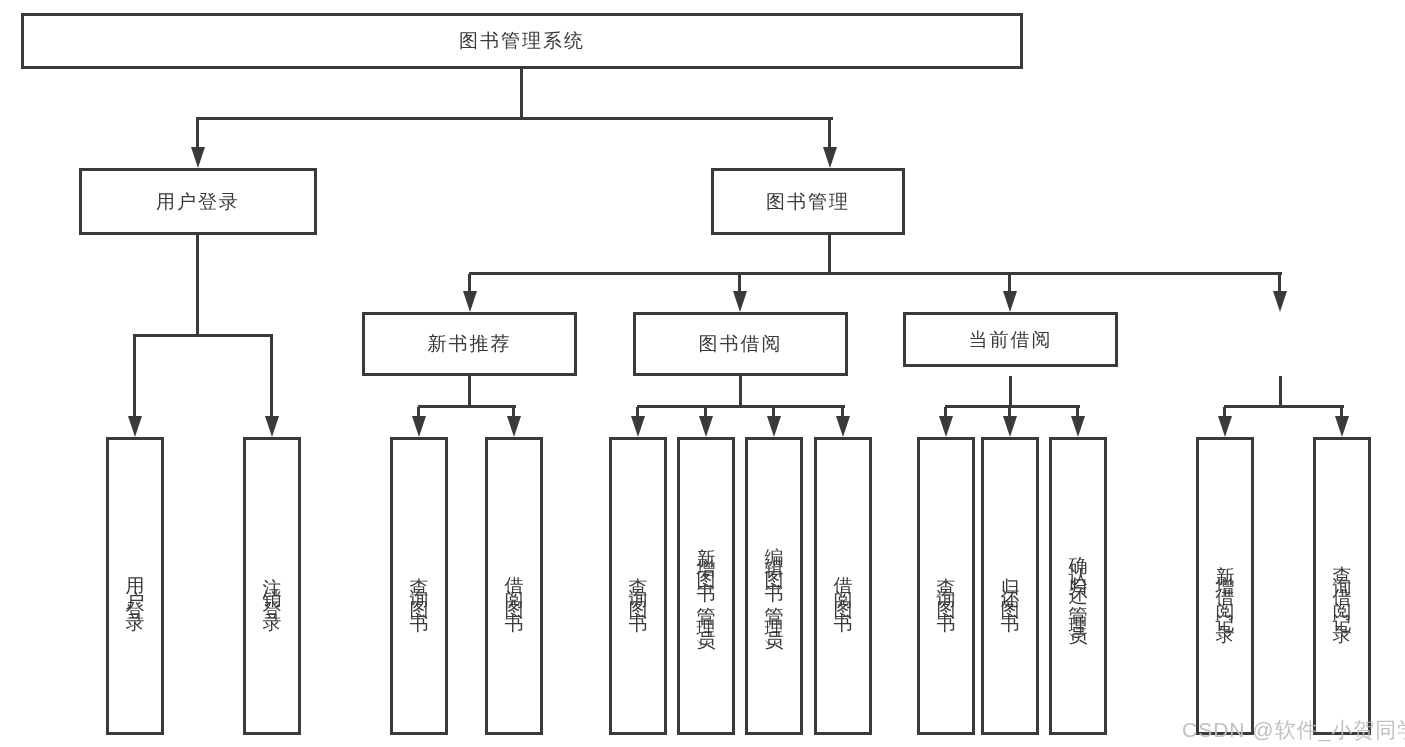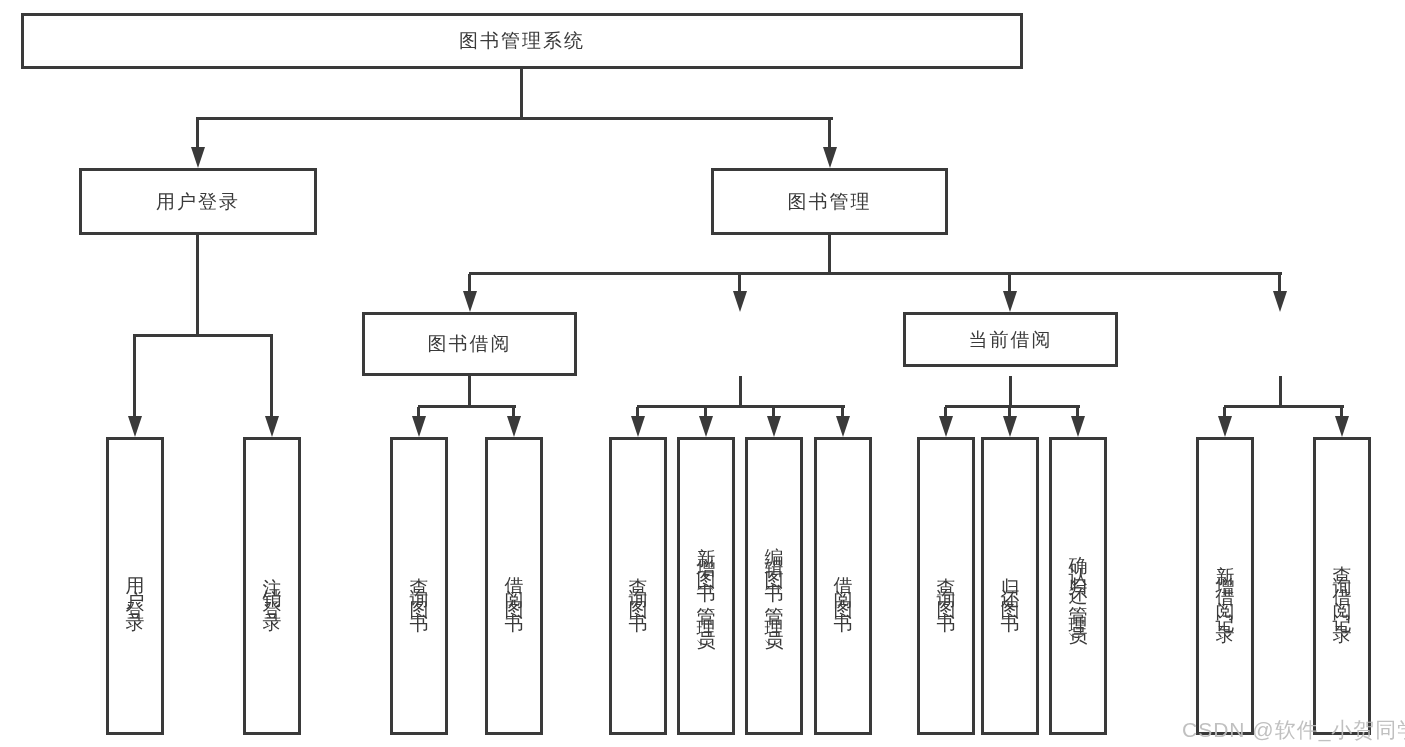--- a/index.html
+++ b/index.html
@@ -114,25 +114,28 @@
   <div class="vline" style="left:1340px;top:407px;height:11px"></div>
   <div class="arrow" style="left:1335px;top:416px"></div>
 
   <div class="box" style="left:21px;top:13px;width:1002px;height:56px">
     <span class="label">图书管理系统</span>
   </div>
 
   <div class="box" style="left:79px;top:168px;width:238px;height:67px">
     <span class="label">用户登录</span>
   </div>
-  <div class="box" style="left:711px;top:168px;width:237px;height:67px">
+  <div class="box" style="left:711px;top:168px;width:194px;height:67px">
     <span class="label">图书管理</span>
   </div>
 
   <div class="box" style="left:362px;top:312px;width:215px;height:64px">
+    <span class="label">新书推荐</span>
+  </div>
+  <div class="box" style="left:633px;top:312px;width:215px;height:64px">
     <span class="label">图书借阅</span>
   </div>
   <div class="box" style="left:903px;top:312px;width:215px;height:55px">
     <span class="label">当前借阅</span>
   </div>
 
   <div class="box" style="left:106px;top:437px;width:58px;height:298px">
     <span class="vtext">用户登录</span>
   </div>
   <div class="box" style="left:243px;top:437px;width:58px;height:298px">

